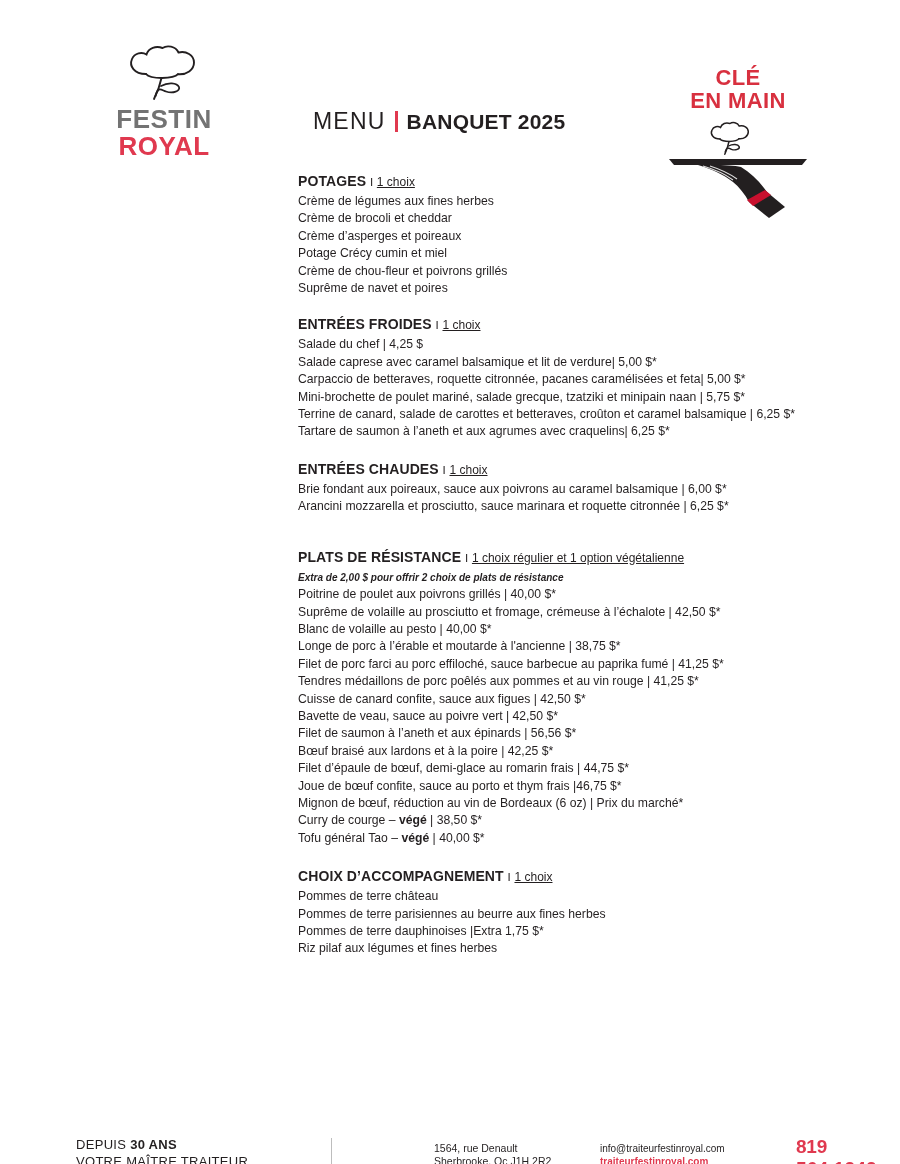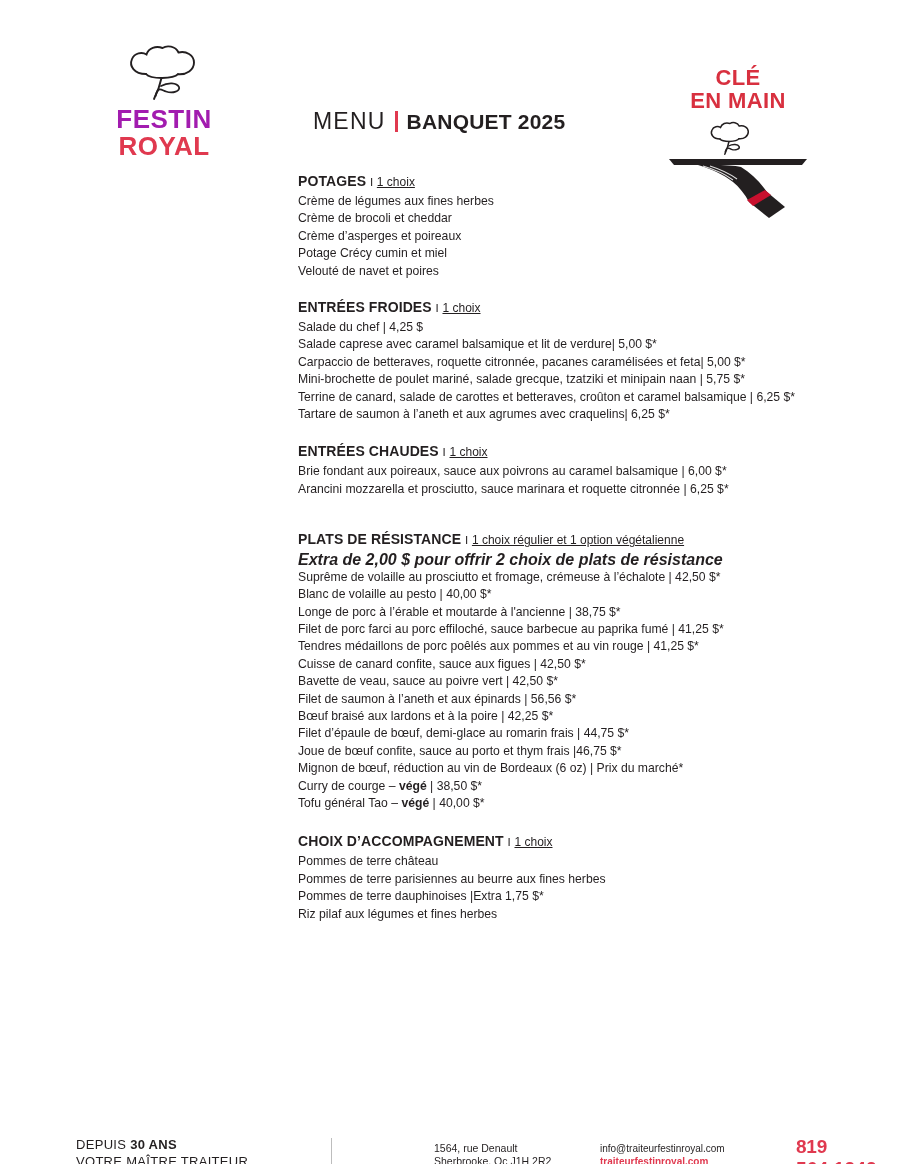--- a/index.html
+++ b/index.html
@@ -13,21 +13,21 @@
   .page { position: relative; width: 900px; height: 1164px; background:#fff; }
 
   
   .header { position: absolute; top: 0; left: 0; width: 900px; height: 260px; }
 
   .logo-festin { position: absolute; left: 104px; top: 44px; width: 120px; text-align: center; }
   .hat-svg { display: block; margin: 0 auto; }
   .festin-word {
     font-family: "Liberation Sans", sans-serif;
     font-size: 26px; font-weight: 700; letter-spacing: .5px;
-    color: #a21caf; line-height: 1.02; 
+    color: #737373; line-height: 1.02; 
   }
   .royal-word {
     font-family: "Liberation Sans", sans-serif;
     font-size: 26px; font-weight: 700; letter-spacing: .5px;
     color: #e0394f; line-height: 1.02; text-align: center;
   }
 
   .menu-title { position: absolute; left: 313px; top: 108px; display: flex; align-items: baseline; }
   .menu-word {
     font-size: 23px; font-weight: 400; letter-spacing: 1.2px;
@@ -42,21 +42,21 @@
     line-height: 1.05; letter-spacing: .4px; text-align: center;
   }
 
   
   .menu-body { position: absolute; left: 298px; top: 172px; width: 580px; }
   .section { margin-bottom: 16px; }
   .sec-head { font-size: 13.5px; line-height: 19px; margin-bottom: 1px; }
   .sec-head .name { font-weight: 700; font-size: 14px; letter-spacing: .1px; }
   .sec-head .sep { font-weight: 400; font-size: 11.5px; }
   .sec-head .choice { font-weight: 400; font-size: 12px; text-decoration: underline; }
-  .note { font-size: 16px; font-weight: 700; font-style: italic; line-height: 17.4px; }
+  .note { font-size: 10px; font-weight: 700; font-style: italic; line-height: 17.4px; }
   .item { font-size: 12.2px; line-height: 17.4px; white-space: nowrap; }
   .item b { font-weight: 700; }
 
   .s-potages { margin-bottom: 18px; }
   .s-froides { margin-bottom: 19px; }
   .s-chaudes { margin-bottom: 32px; }
   .s-plats  { margin-bottom: 20px; }
 
   
   .footer { position: absolute; left: 0; top: 1124px; width: 724px; height: 102px; margin-left: 44px; }
@@ -125,21 +125,22 @@
     <div class="section s-potages">
       <div class="sec-head">
         <span class="name">POTAGES</span>
         <span class="sep">I</span>
         <span class="choice">1 choix</span>
       </div>
       <div class="item">Crème de légumes aux fines herbes</div>
       <div class="item">Crème de brocoli et cheddar</div>
       <div class="item">Crème d’asperges et poireaux</div>
       <div class="item">Potage Crécy cumin et miel</div>
-      <div class="item">Velouté de navet et poires</div>
+      <div class="item">Crème de chou-fleur et poivrons grillés</div>
+      <div class="item">Suprême de navet et poires</div>
     </div>
 
     <div class="section s-froides">
       <div class="sec-head">
         <span class="name">ENTRÉES FROIDES</span>
         <span class="sep">I</span>
         <span class="choice">1 choix</span>
       </div>
       <div class="item">Salade du chef | 4,25 $</div>
       <div class="item">Salade caprese avec caramel balsamique et lit de verdure| 5,00 $*</div>
@@ -159,20 +160,21 @@
       <div class="item">Arancini mozzarella et prosciutto, sauce marinara et roquette citronnée | 6,25 $*</div>
     </div>
 
     <div class="section s-plats">
       <div class="sec-head">
         <span class="name">PLATS DE RÉSISTANCE</span>
         <span class="sep">I</span>
         <span class="choice">1 choix régulier et 1 option végétalienne</span>
       </div>
       <div class="note">Extra de 2,00 $ pour offrir 2 choix de plats de résistance</div>
+      <div class="item">Poitrine de poulet aux poivrons grillés | 40,00 $*</div>
       <div class="item">Suprême de volaille au prosciutto et fromage, crémeuse à l’échalote | 42,50 $*</div>
       <div class="item">Blanc de volaille au pesto | 40,00 $*</div>
       <div class="item">Longe de porc à l’érable et moutarde à l'ancienne | 38,75 $*</div>
       <div class="item">Filet de porc farci au porc effiloché, sauce barbecue au paprika fumé | 41,25 $*</div>
       <div class="item">Tendres médaillons de porc poêlés aux pommes et au vin rouge | 41,25 $*</div>
       <div class="item">Cuisse de canard confite, sauce aux figues | 42,50 $*</div>
       <div class="item">Bavette de veau, sauce au poivre vert | 42,50 $*</div>
       <div class="item">Filet de saumon à l’aneth et aux épinards | 56,56 $*</div>
       <div class="item">Bœuf braisé aux lardons et à la poire | 42,25 $*</div>
       <div class="item">Filet d’épaule de bœuf, demi-glace au romarin frais | 44,75 $*</div>

